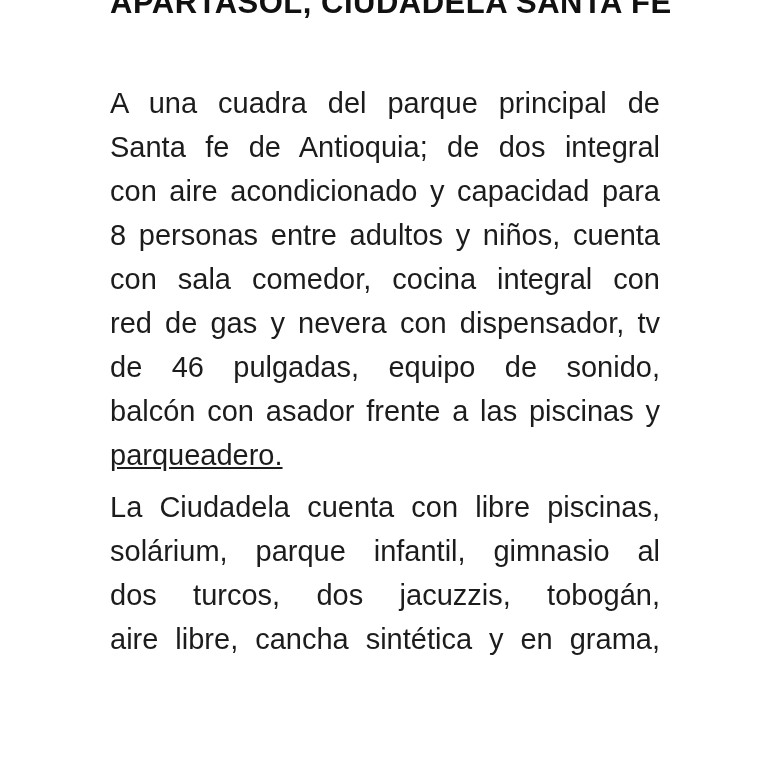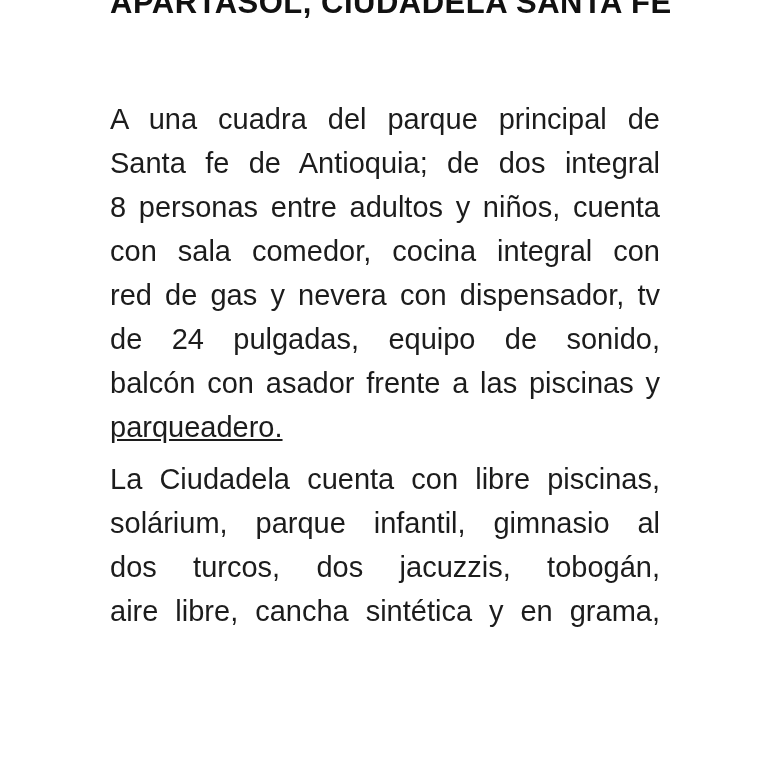--- a/index.html
+++ b/index.html
@@ -23,21 +23,21 @@
     margin: -15px 0 0 0;
     font-size: 31px;
     line-height: 36px;
     font-weight: bold;
     color: #111111;
     text-align: center;
     white-space: nowrap;
     letter-spacing: 0.5px;
   }
   .body-text {
-    margin-top: 76px;
+    margin-top: 60px;
   }
   .paragraph {
     margin: 0;
   }
   .paragraph + .paragraph {
     margin-top: 8px;
   }
   .text-line {
     font-size: 29px;
     line-height: 44px;
@@ -55,24 +55,25 @@
 
 <div class="page">
 
   <h1 class="doc-title">APARTASOL, CIUDADELA SANTA FE</h1>
 
   <div class="body-text">
 
     <div class="paragraph">
       <div class="text-line">A una cuadra del parque principal de</div>
       <div class="text-line">Santa fe de Antioquia; de dos integral</div>
+      <div class="text-line">con aire acondicionado y capacidad para</div>
       <div class="text-line">8 personas entre adultos y niños, cuenta</div>
       <div class="text-line">con sala comedor, cocina integral con</div>
       <div class="text-line">red de gas y nevera con dispensador, tv</div>
-      <div class="text-line">de 24 pulgadas, equipo de sonido,</div>
+      <div class="text-line">de 46 pulgadas, equipo de sonido,</div>
       <div class="text-line">balcón con asador frente a las piscinas y</div>
       <div class="text-line last">parqueadero.</div>
     </div>
 
     <div class="paragraph">
       <div class="text-line">La Ciudadela cuenta con libre piscinas,</div>
       <div class="text-line">solárium, parque infantil, gimnasio al</div>
       <div class="text-line">dos turcos, dos jacuzzis, tobogán,</div>
       <div class="text-line">aire libre, cancha sintética y en grama,</div>
     </div>

